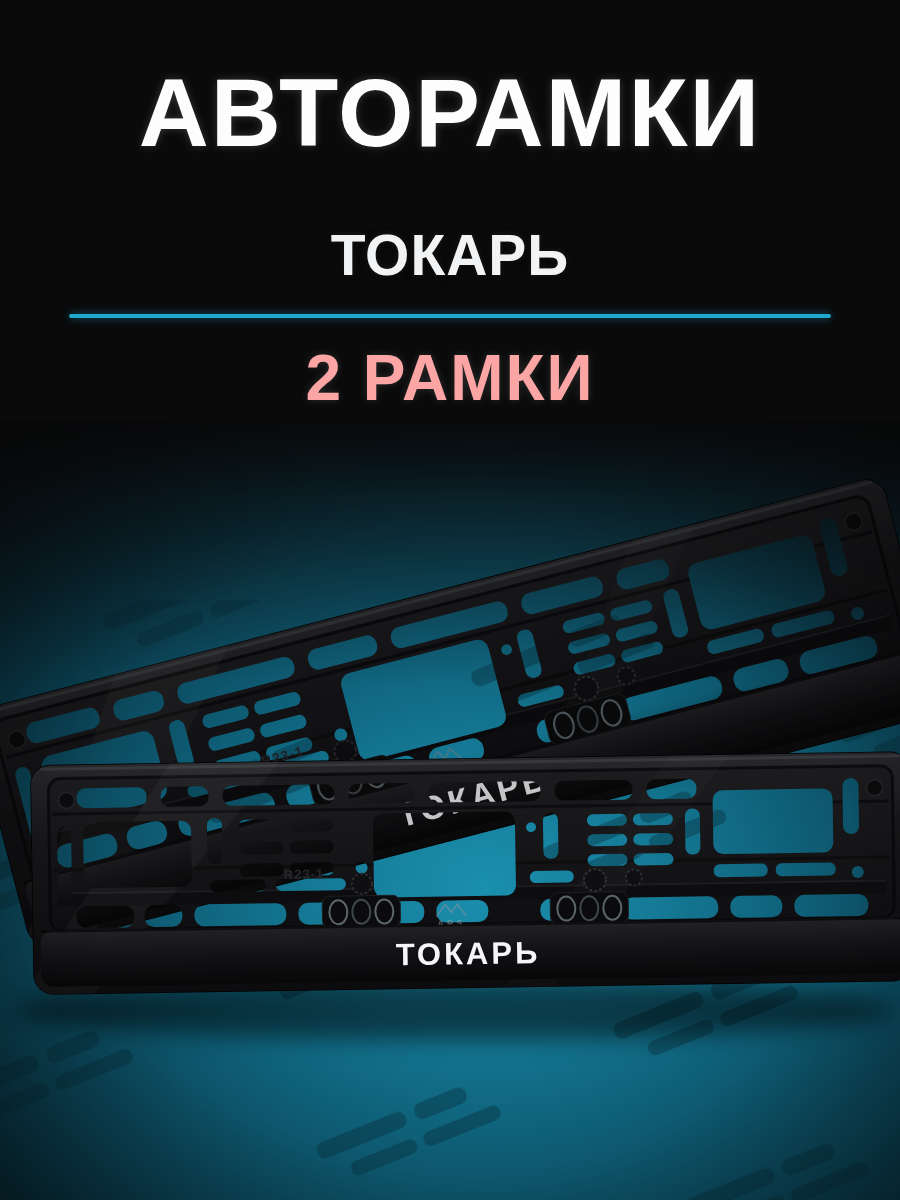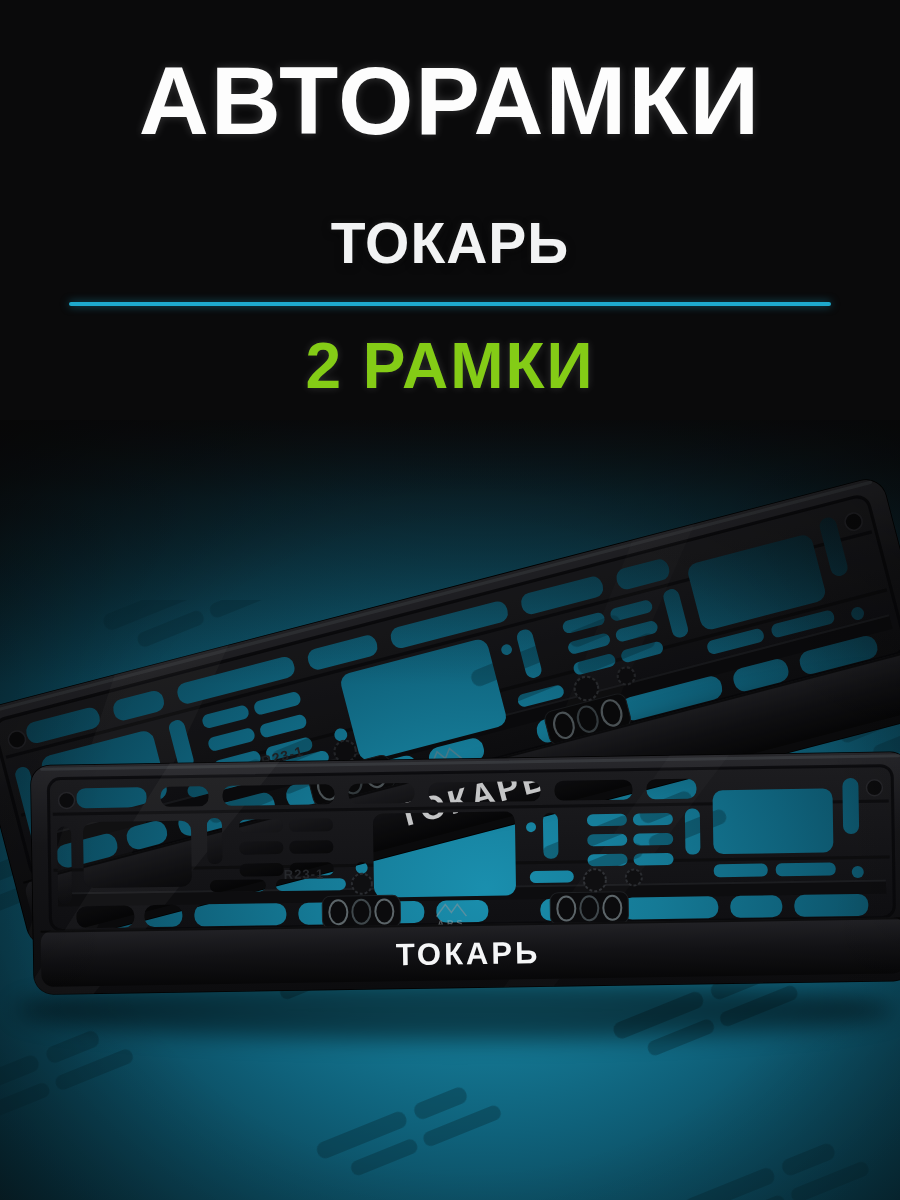--- a/index.html
+++ b/index.html
@@ -5,37 +5,37 @@
   html,body{margin:0;padding:0;background:#000;}
   .stage{
     position:relative;width:900px;height:1200px;overflow:hidden;
     background:#0a0a0b;
     font-family:"Liberation Sans","DejaVu Sans",sans-serif;
     -webkit-font-smoothing:antialiased;
   }
   
   .toptext{position:absolute;top:0;left:0;width:900px;height:420px;text-align:center;z-index:3;}
   .title{
-    margin:0;padding-top:52px;
+    margin:12px;padding-top:52px;
     font-size:97px;font-weight:bold;letter-spacing:2px;line-height:1.0;
     color:#fdfdfd;text-shadow:0 0 10px rgba(255,255,255,.18);
   }
   .model{
     margin:0;margin-top:66px;
     font-size:57px;font-weight:bold;letter-spacing:1px;line-height:1.0;
     color:#f2f3f4;text-shadow:0 2px 8px rgba(0,0,0,.8), 0 0 6px rgba(255,255,255,.12);
   }
   .divider{
     width:762px;height:4px;margin:30px auto 0 auto;border-radius:2px;
     background:#1ea9cd;box-shadow:0 0 9px rgba(30,169,205,.55);
   }
   .qty{
     margin:0;margin-top:28px;
     font-size:64px;font-weight:bold;letter-spacing:2px;line-height:1.0;
-    color:#84cc16;text-shadow:0 0 8px rgba(255,255,255,.15);
+    color:#fca5a5;text-shadow:0 0 8px rgba(255,255,255,.15);
   }
   
   .photo{
     position:absolute;left:0;top:420px;width:900px;height:780px;
     background:
       linear-gradient(180deg, rgba(10,10,11,.95) 0%, rgba(10,10,11,.55) 10%, rgba(10,10,11,0) 34%),
       radial-gradient(95% 88% at 54% 60%,
         #1a8fae 0%, #157a96 20%, #0f617a 36%, #0b4659 52%,
         #082b37 68%, #0a161b 82%, #0a0b0c 94%);
   }

